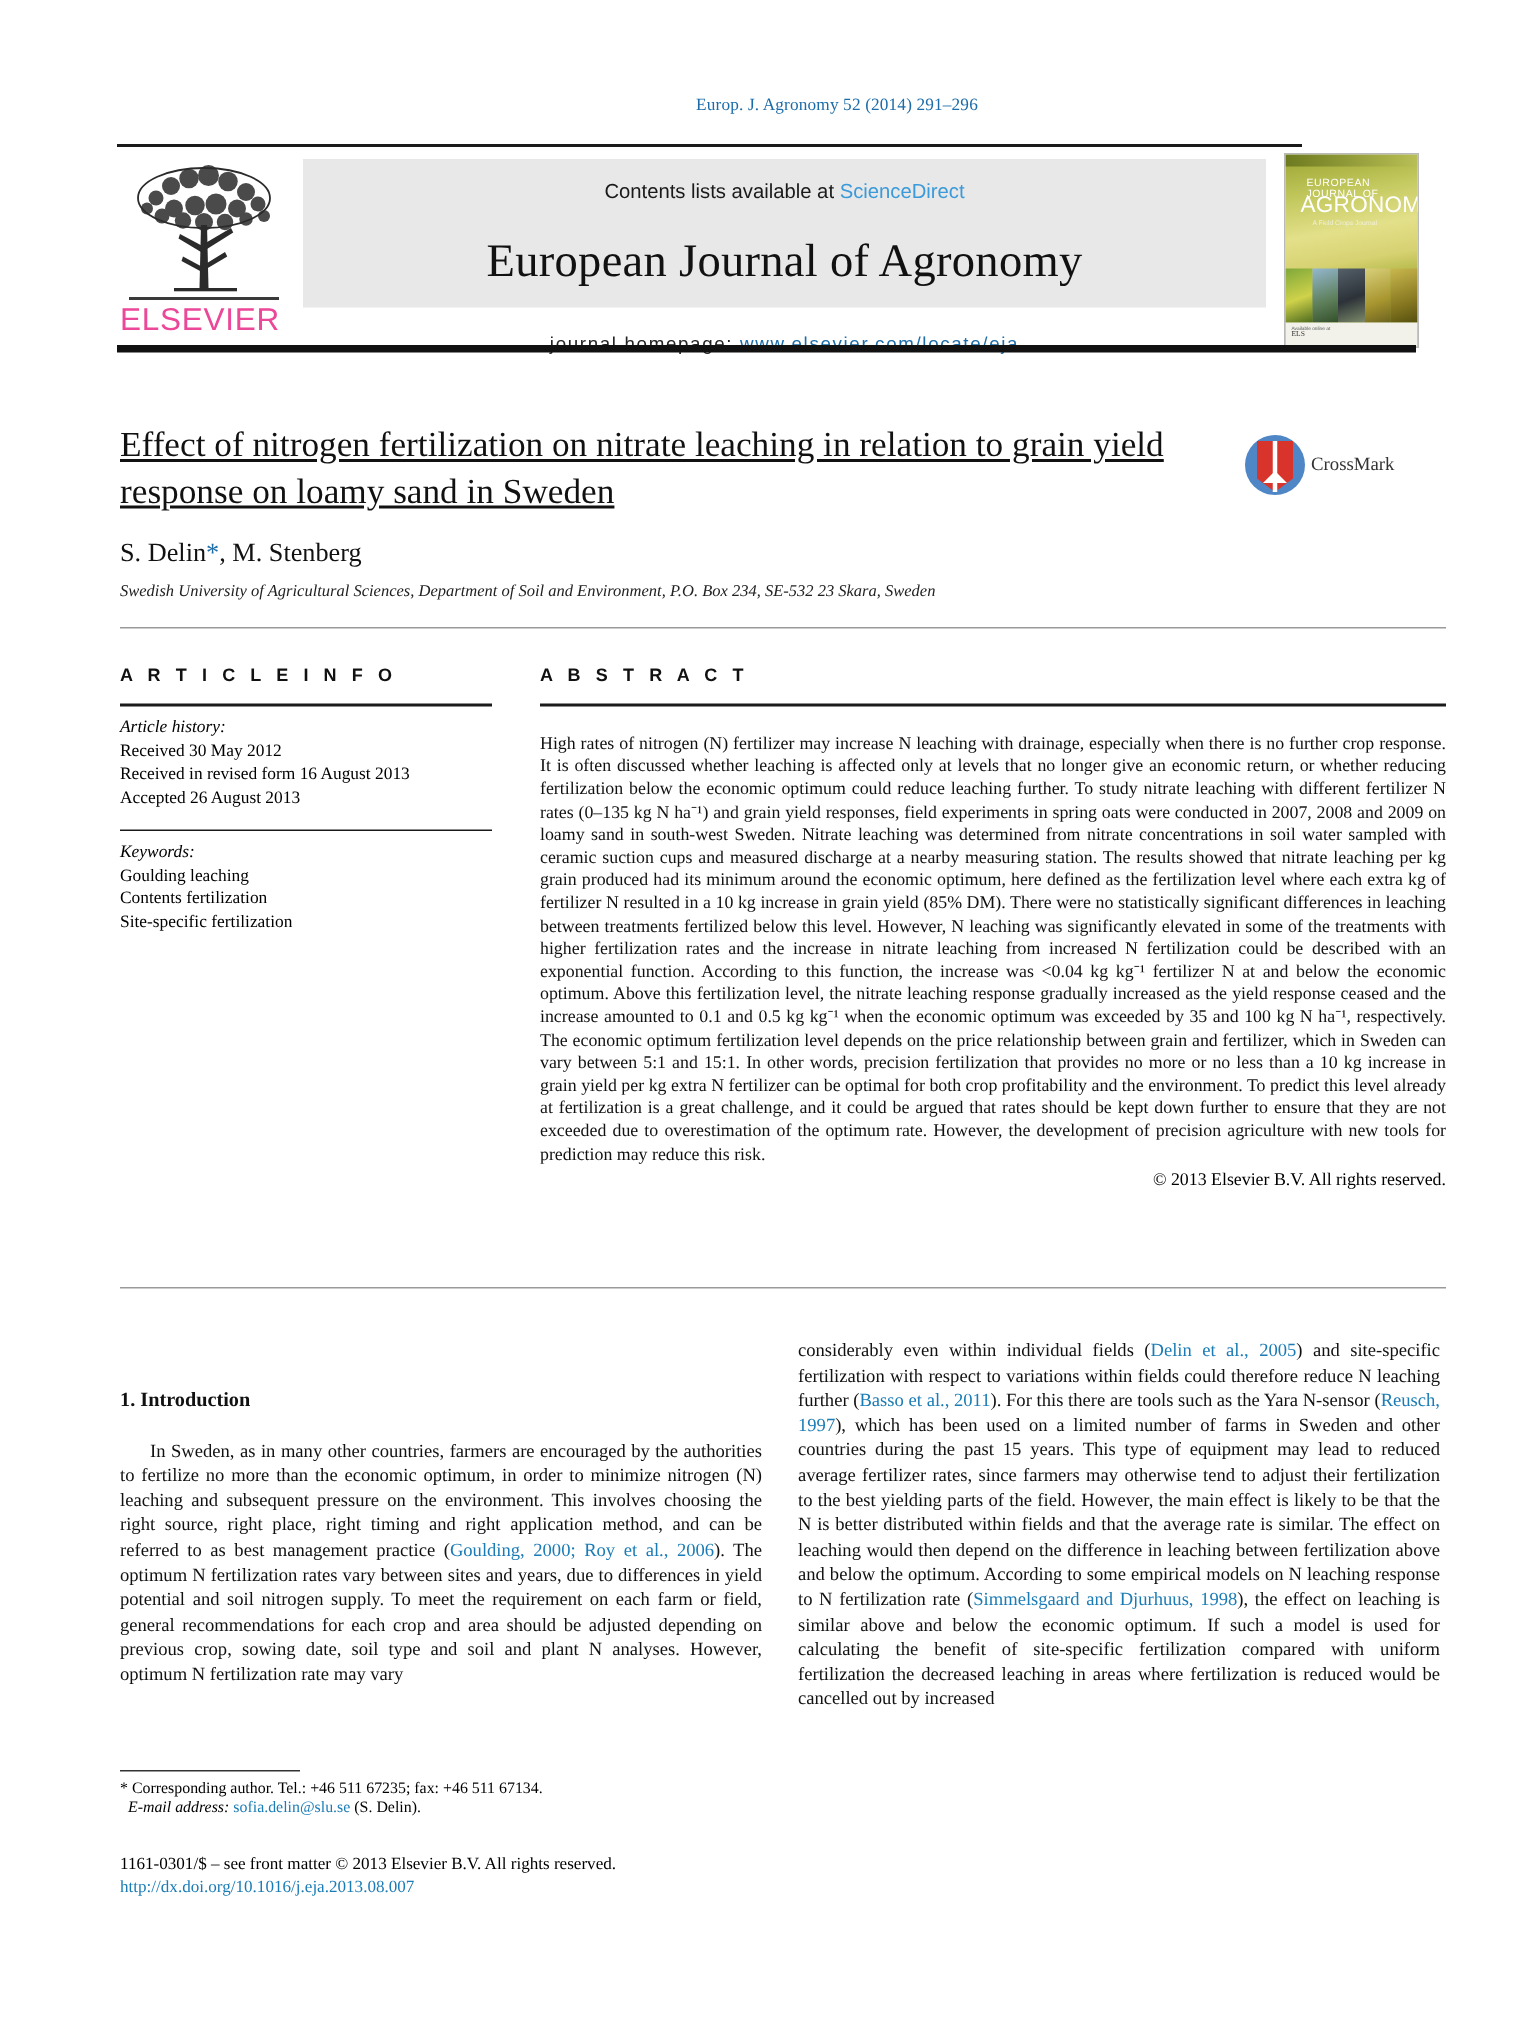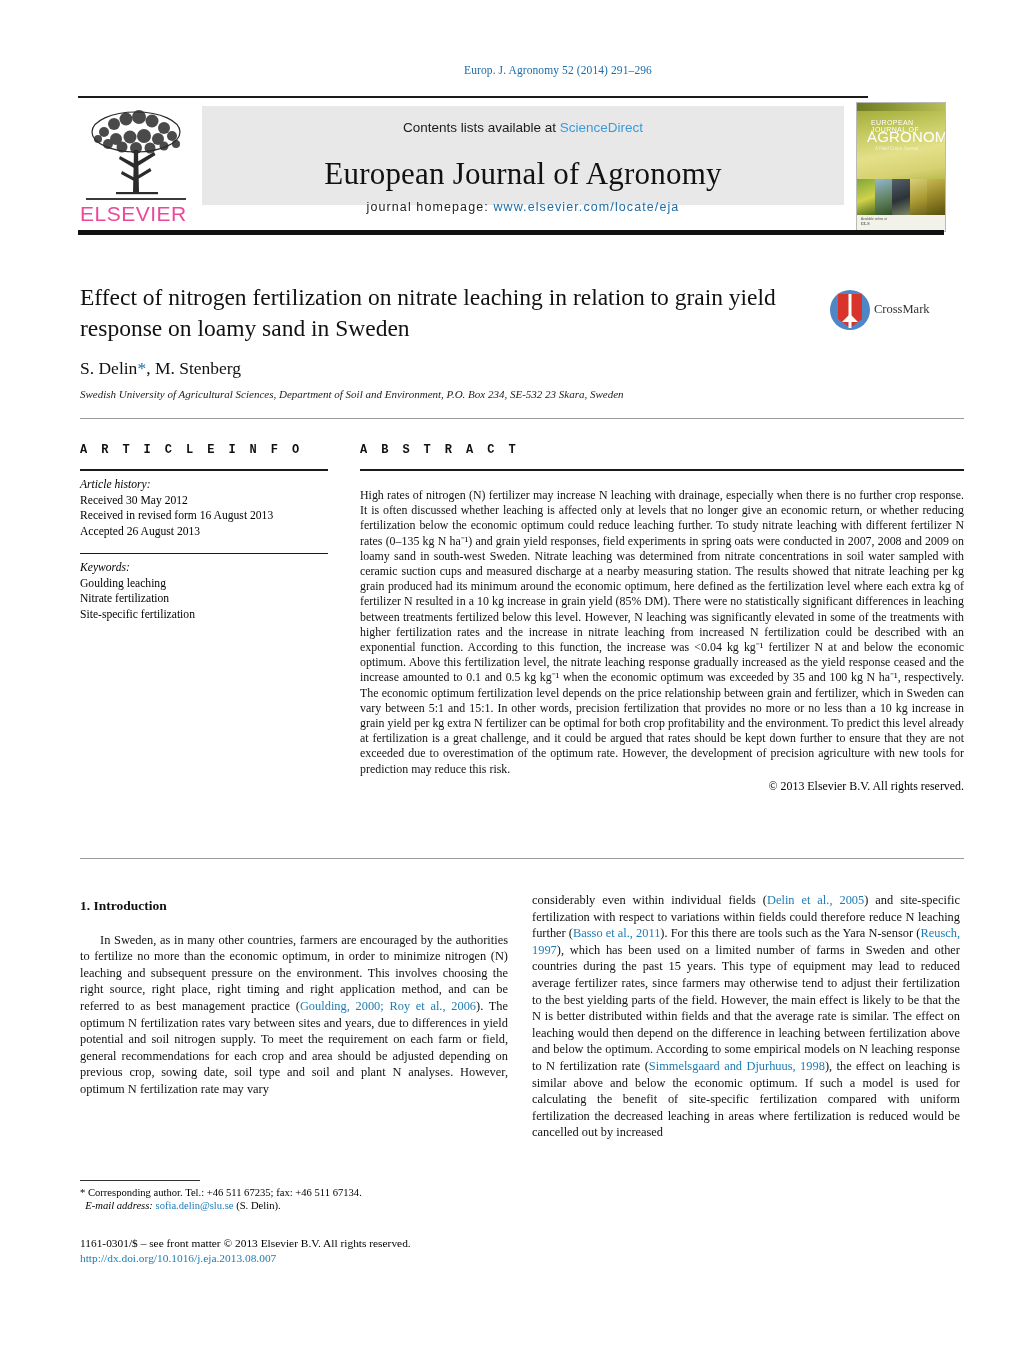--- a/index.html
+++ b/index.html
@@ -86,21 +86,21 @@
   }
   .contents-line .sd { color: #3b9ad9; }
   .journal-title {
     margin-top: 21px;
     font-size: 31px;
     font-family: "Liberation Serif", serif;
     color: #111;
     letter-spacing: .2px;
   }
   .homepage-line {
-    margin-top: 8px;
+    margin-top: 30px;
     font-size: 12.5px;
     font-family: "Liberation Sans", sans-serif;
     letter-spacing: 1.1px;
     color: #222;
   }
   .homepage-line .url { color: #1b6ca8; }
   .cover {
     position: absolute;
     left: 778px; top: 6px;
     width: 88px; height: 128px;
@@ -134,20 +134,21 @@
 
   
   .title {
     position: absolute;
     left: 80px; top: 282px;
     width: 770px;
     font-size: 23.5px;
     line-height: 31px;
     color: #111;
     font-family: "Liberation Serif", serif;
+    text-decoration: underline;
   }
   .crossmark {
     position: absolute;
     left: 828px; top: 288px;
     width: 92px; height: 48px;
   }
   .crossmark-label {
     position: absolute;
     left: 46px; top: 14px;
     font-size: 12.5px;
@@ -174,21 +175,21 @@
 
   .rule-thin-full {
     position: absolute;
     left: 80px; width: 884px; height: 1px; background: #9a9a9a;
   }
 
   
   .secthead {
     font-size: 12px;
     letter-spacing: 3.4px;
-    font-family: Liberation Mono, monospace;
+    font-family: Liberation Sans, sans-serif;
     color: #111;
     font-weight: bold;
   }
   .info-col {
     position: absolute;
     left: 80px; top: 443px;
     width: 248px;
   }
   .info-rule {
     width: 248px; height: 2px; background: #1a1a1a; margin-top: 12px;
@@ -231,21 +232,21 @@
   .col {
     position: absolute;
     top: 898px;
     width: 428px;
     font-size: 12.4px;
     line-height: 16.6px;
     text-align: justify;
     font-family: "Liberation Serif", serif;
     color: #111;
   }
-  .col-left { left: 80px; }
+  .col-left { left: 80px; margin-top: 27px; }
   .col-right { left: 532px; top: 892px; }
   .h1 {
     font-size: 13.5px;
     font-weight: bold;
     margin-bottom: 17px;
     font-family: "Liberation Serif", serif;
   }
   .par { text-indent: 20px; margin: 0; }
   .cite { color: #1b7cb5; }
 
@@ -380,21 +381,21 @@
     <div class="info-body">
       <div class="it">Article history:</div>
       <div>Received 30 May 2012</div>
       <div>Received in revised form 16 August 2013</div>
       <div>Accepted 26 August 2013</div>
     </div>
     <div class="info-rule2"></div>
     <div class="info-body">
       <div class="it">Keywords:</div>
       <div>Goulding leaching</div>
-      <div>Nitrate fertilization</div>
+      <div>Contents fertilization</div>
       <div>Site-specific fertilization</div>
     </div>
   </div>
 
   <div class="abs-col">
     <div class="secthead">A B S T R A C T</div>
     <div class="abs-rule"></div>
     <div class="abs-body">High rates of nitrogen (N) fertilizer may increase N leaching with drainage, especially when there is no further crop response. It is often discussed whether leaching is affected only at levels that no longer give an economic return, or whether reducing fertilization below the economic optimum could reduce leaching further. To study nitrate leaching with different fertilizer N rates (0–135 kg N ha⁻¹) and grain yield responses, field experiments in spring oats were conducted in 2007, 2008 and 2009 on loamy sand in south-west Sweden. Nitrate leaching was determined from nitrate concentrations in soil water sampled with ceramic suction cups and measured discharge at a nearby measuring station. The results showed that nitrate leaching per kg grain produced had its minimum around the economic optimum, here defined as the fertilization level where each extra kg of fertilizer N resulted in a 10 kg increase in grain yield (85% DM). There were no statistically significant differences in leaching between treatments fertilized below this level. However, N leaching was significantly elevated in some of the treatments with higher fertilization rates and the increase in nitrate leaching from increased N fertilization could be described with an exponential function. According to this function, the increase was &lt;0.04 kg kg⁻¹ fertilizer N at and below the economic optimum. Above this fertilization level, the nitrate leaching response gradually increased as the yield response ceased and the increase amounted to 0.1 and 0.5 kg kg⁻¹ when the economic optimum was exceeded by 35 and 100 kg N ha⁻¹, respectively. The economic optimum fertilization level depends on the price relationship between grain and fertilizer, which in Sweden can vary between 5:1 and 15:1. In other words, precision fertilization that provides no more or no less than a 10 kg increase in grain yield per kg extra N fertilizer can be optimal for both crop profitability and the environment. To predict this level already at fertilization is a great challenge, and it could be argued that rates should be kept down further to ensure that they are not exceeded due to overestimation of the optimum rate. However, the development of precision agriculture with new tools for prediction may reduce this risk.</div>
     <div class="abs-copy">© 2013 Elsevier B.V. All rights reserved.</div>
   </div>

